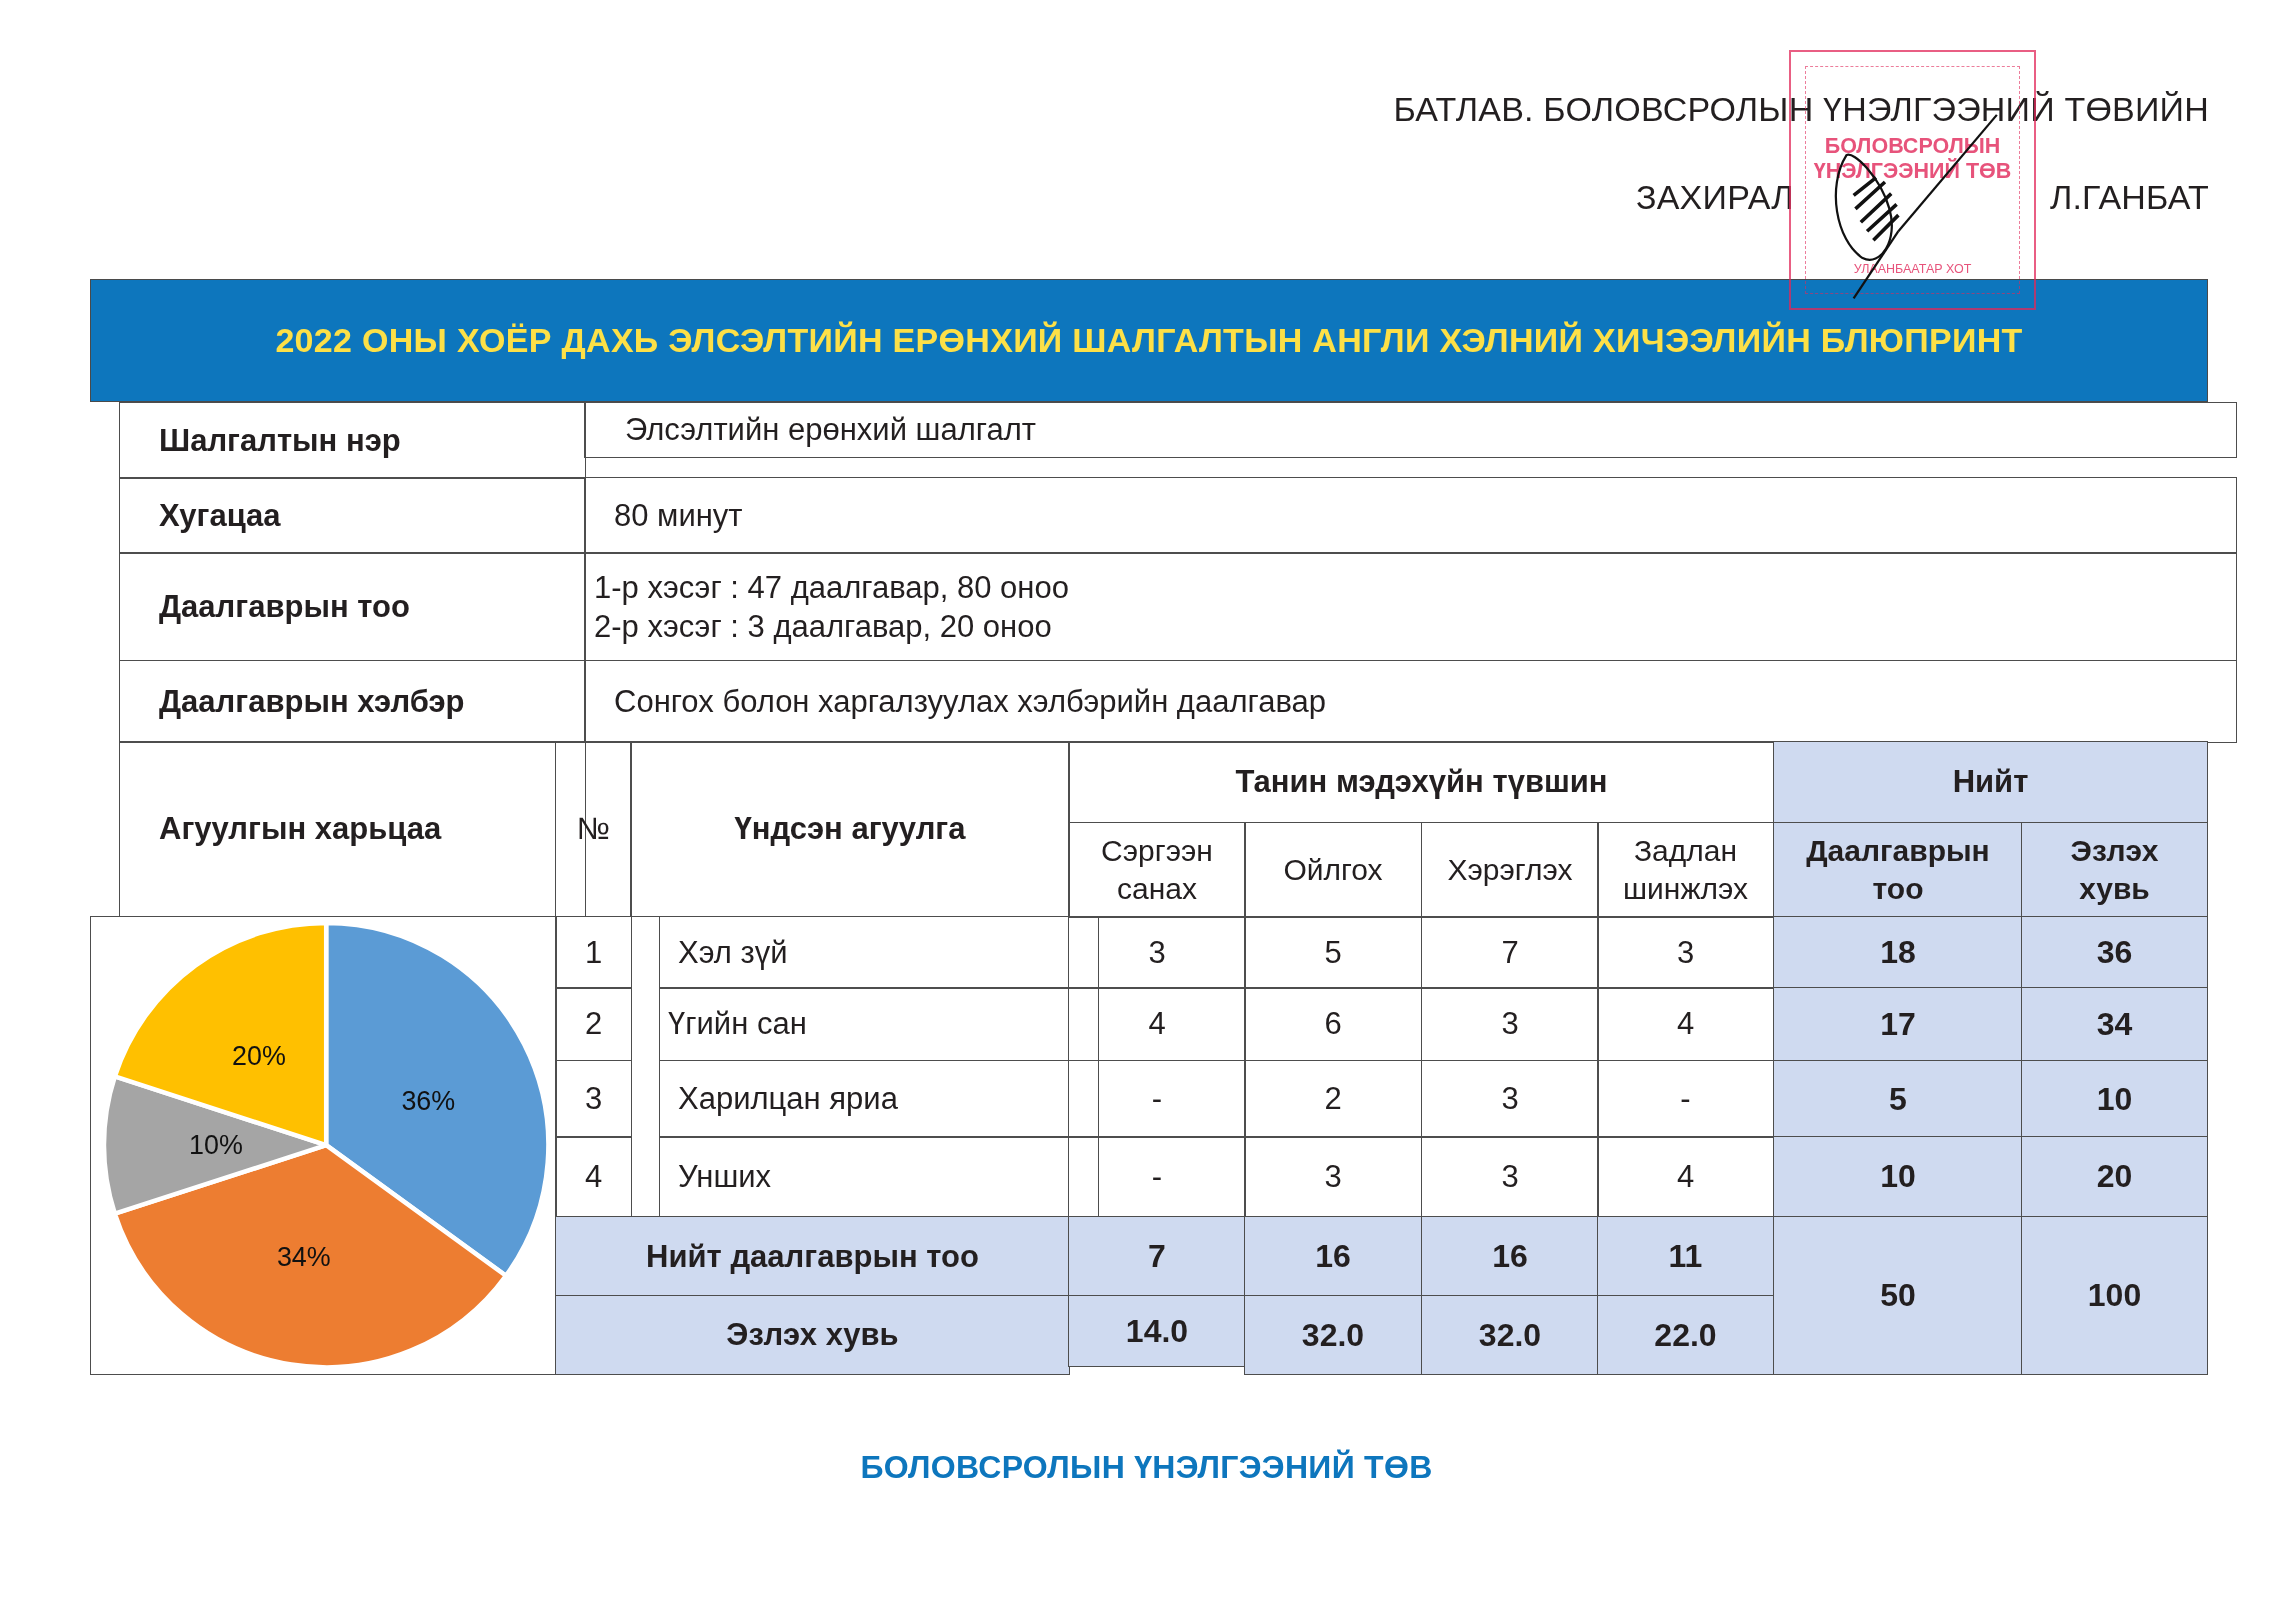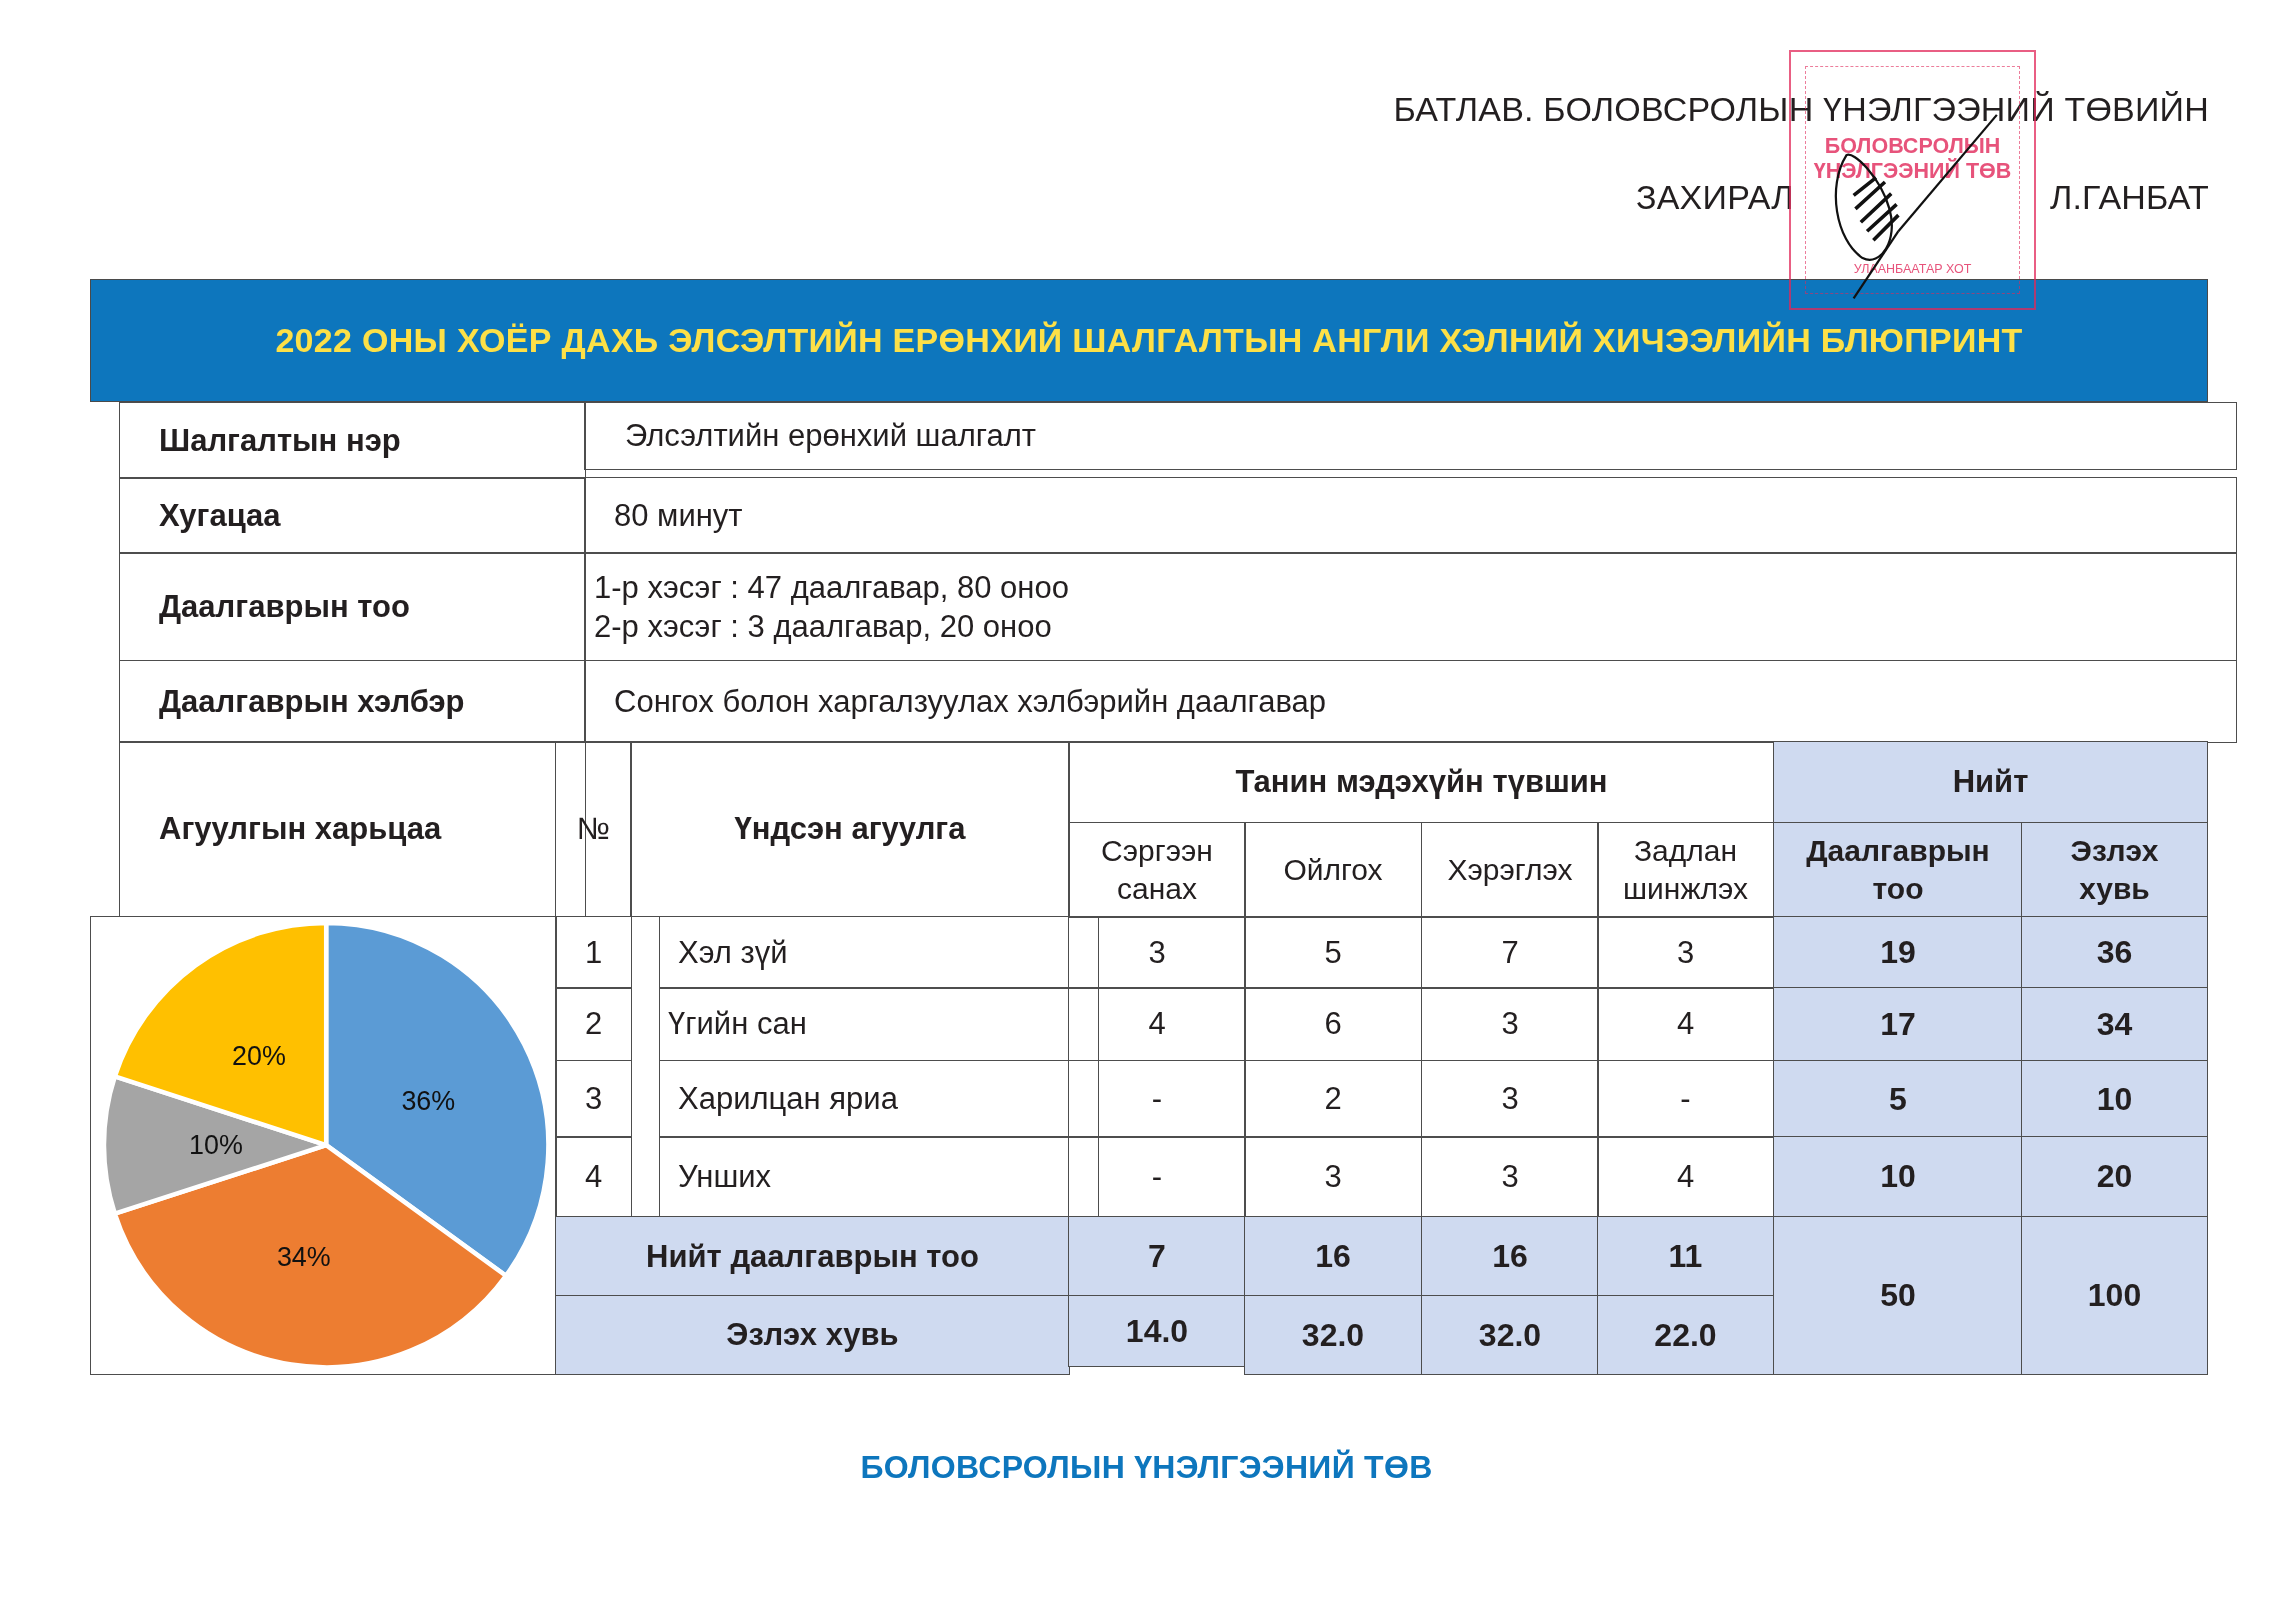--- a/index.html
+++ b/index.html
@@ -59,21 +59,21 @@
     <path d="M70 160 L95 140 M72 175 L105 145 M78 190 L112 158 M85 200 L118 170 M92 210 L120 182" stroke="#111" stroke-width="4"></path>
     <path d="M120 200 L230 70" stroke="#111" stroke-width="2.5"></path>
     <path d="M120 200 L70 275" stroke="#111" stroke-width="2.5"></path>
   </svg>
 </div>
 
 <div class="tbl">
   <div class="title-band">2022 ОНЫ ХОЁР ДАХЬ ЭЛСЭЛТИЙН ЕРӨНХИЙ ШАЛГАЛТЫН АНГЛИ ХЭЛНИЙ ХИЧЭЭЛИЙН БЛЮПРИНТ</div>
 
   <div class="cell left lbl" style="left:0;top:123px;width:467px;height:77px;">Шалгалтын нэр</div>
-  <div class="cell left val" style="left:465px;top:123px;width:1653px;height:68px;padding-left:40px;">Элсэлтийн ерөнхий шалгалт</div>
+  <div class="cell left val" style="left:465px;top:123px;width:1653px;height:56px;padding-left:40px;">Элсэлтийн ерөнхий шалгалт</div>
 
   <div class="cell left lbl" style="left:0;top:198px;width:467px;height:77px;">Хугацаа</div>
   <div class="cell left val" style="left:465px;top:198px;width:1653px;height:77px;">80 минут</div>
 
   <div class="cell left lbl" style="left:0;top:273px;width:467px;height:109px;">Даалгаврын тоо</div>
   <div class="cell left val multi" style="left:465px;top:273px;width:1653px;height:109px;">
     <span>1-р хэсэг : 47 даалгавар, 80 оноо</span>
     <span>2-р хэсэг : 3  даалгавар, 20 оноо</span>
   </div>
 
@@ -122,21 +122,21 @@
       </g>
     </svg>
   </div>
 
   <div class="cell num" style="left:465px;top:637px;width:77px;height:73px;">1</div>
   <div class="cell left num" style="left:540px;top:637px;width:440px;height:73px;padding-left:18px;">Хэл зүй</div>
   <div class="cell num" style="left:978px;top:637px;width:178px;height:73px;">3</div>
   <div class="cell num" style="left:1154px;top:637px;width:178px;height:73px;">5</div>
   <div class="cell num" style="left:1331px;top:637px;width:178px;height:73px;">7</div>
   <div class="cell num" style="left:1507px;top:637px;width:177px;height:73px;">3</div>
-  <div class="cell numb blue" style="left:1683px;top:637px;width:250px;height:73px;">19</div>
+  <div class="cell numb blue" style="left:1683px;top:637px;width:250px;height:73px;">18</div>
   <div class="cell numb blue" style="left:1931px;top:637px;width:187px;height:73px;">36</div>
 
   <div class="cell num" style="left:465px;top:708px;width:77px;height:74px;">2</div>
   <div class="cell left num" style="left:540px;top:708px;width:440px;height:74px;padding-left:8px;">Үгийн сан</div>
   <div class="cell num" style="left:978px;top:708px;width:178px;height:74px;">4</div>
   <div class="cell num" style="left:1154px;top:708px;width:178px;height:74px;">6</div>
   <div class="cell num" style="left:1331px;top:708px;width:178px;height:74px;">3</div>
   <div class="cell num" style="left:1507px;top:708px;width:177px;height:74px;">4</div>
   <div class="cell numb blue" style="left:1683px;top:708px;width:250px;height:74px;">17</div>
   <div class="cell numb blue" style="left:1931px;top:708px;width:187px;height:74px;">34</div>

